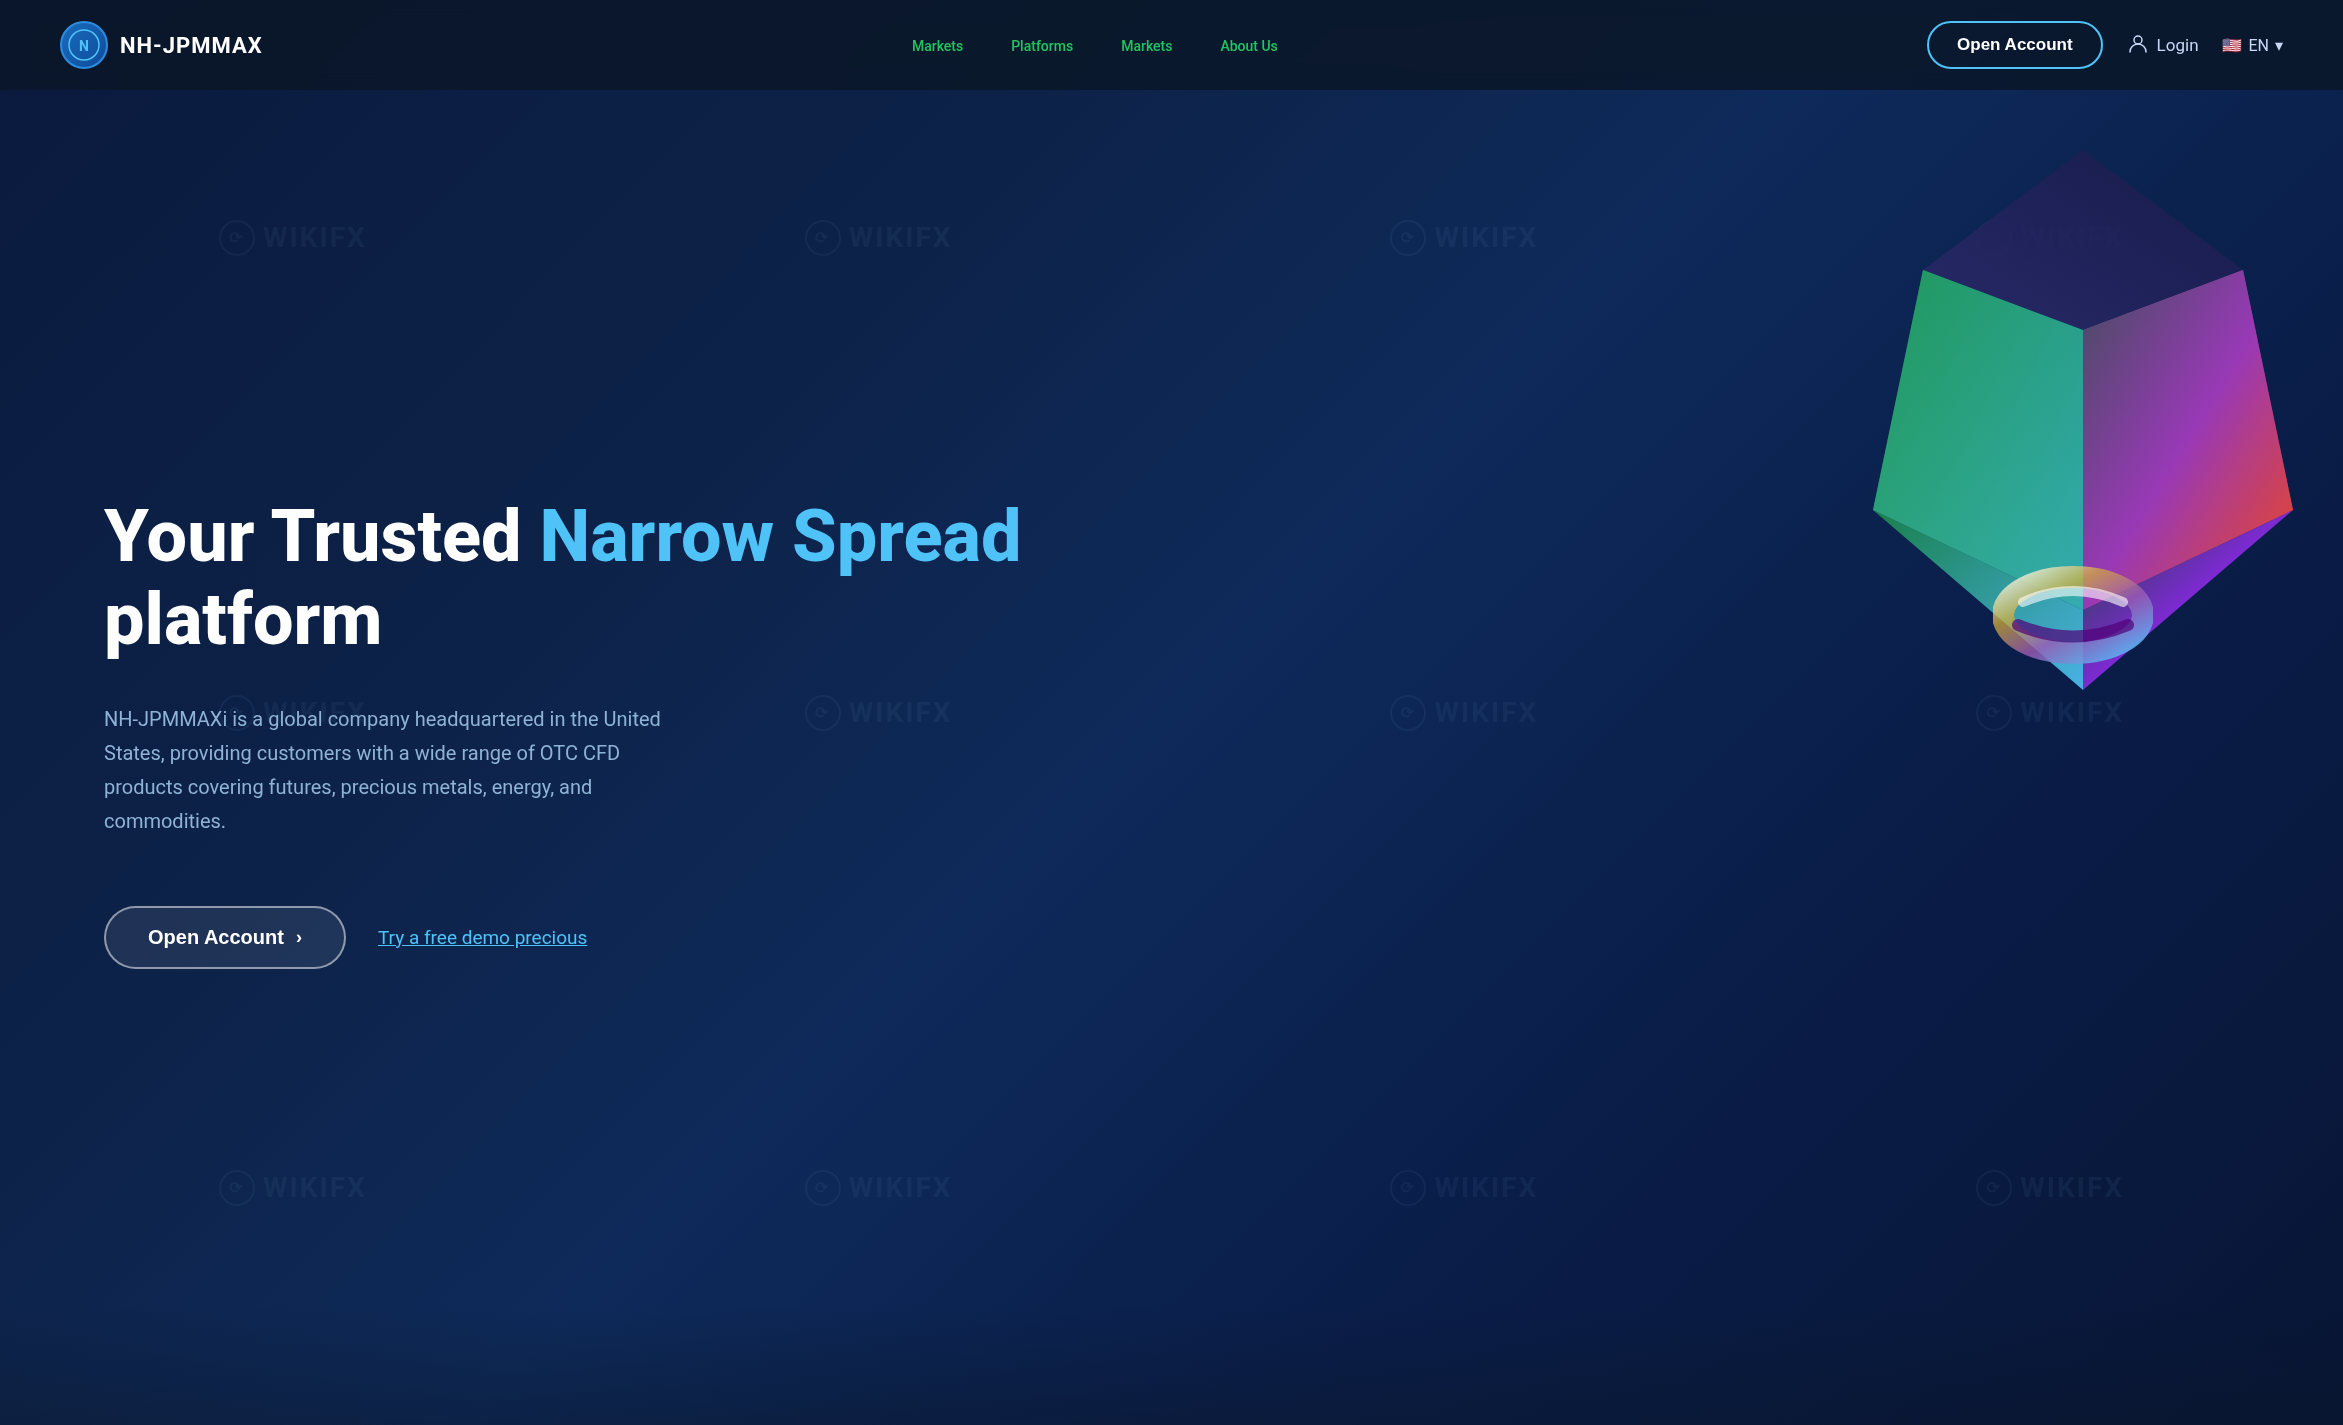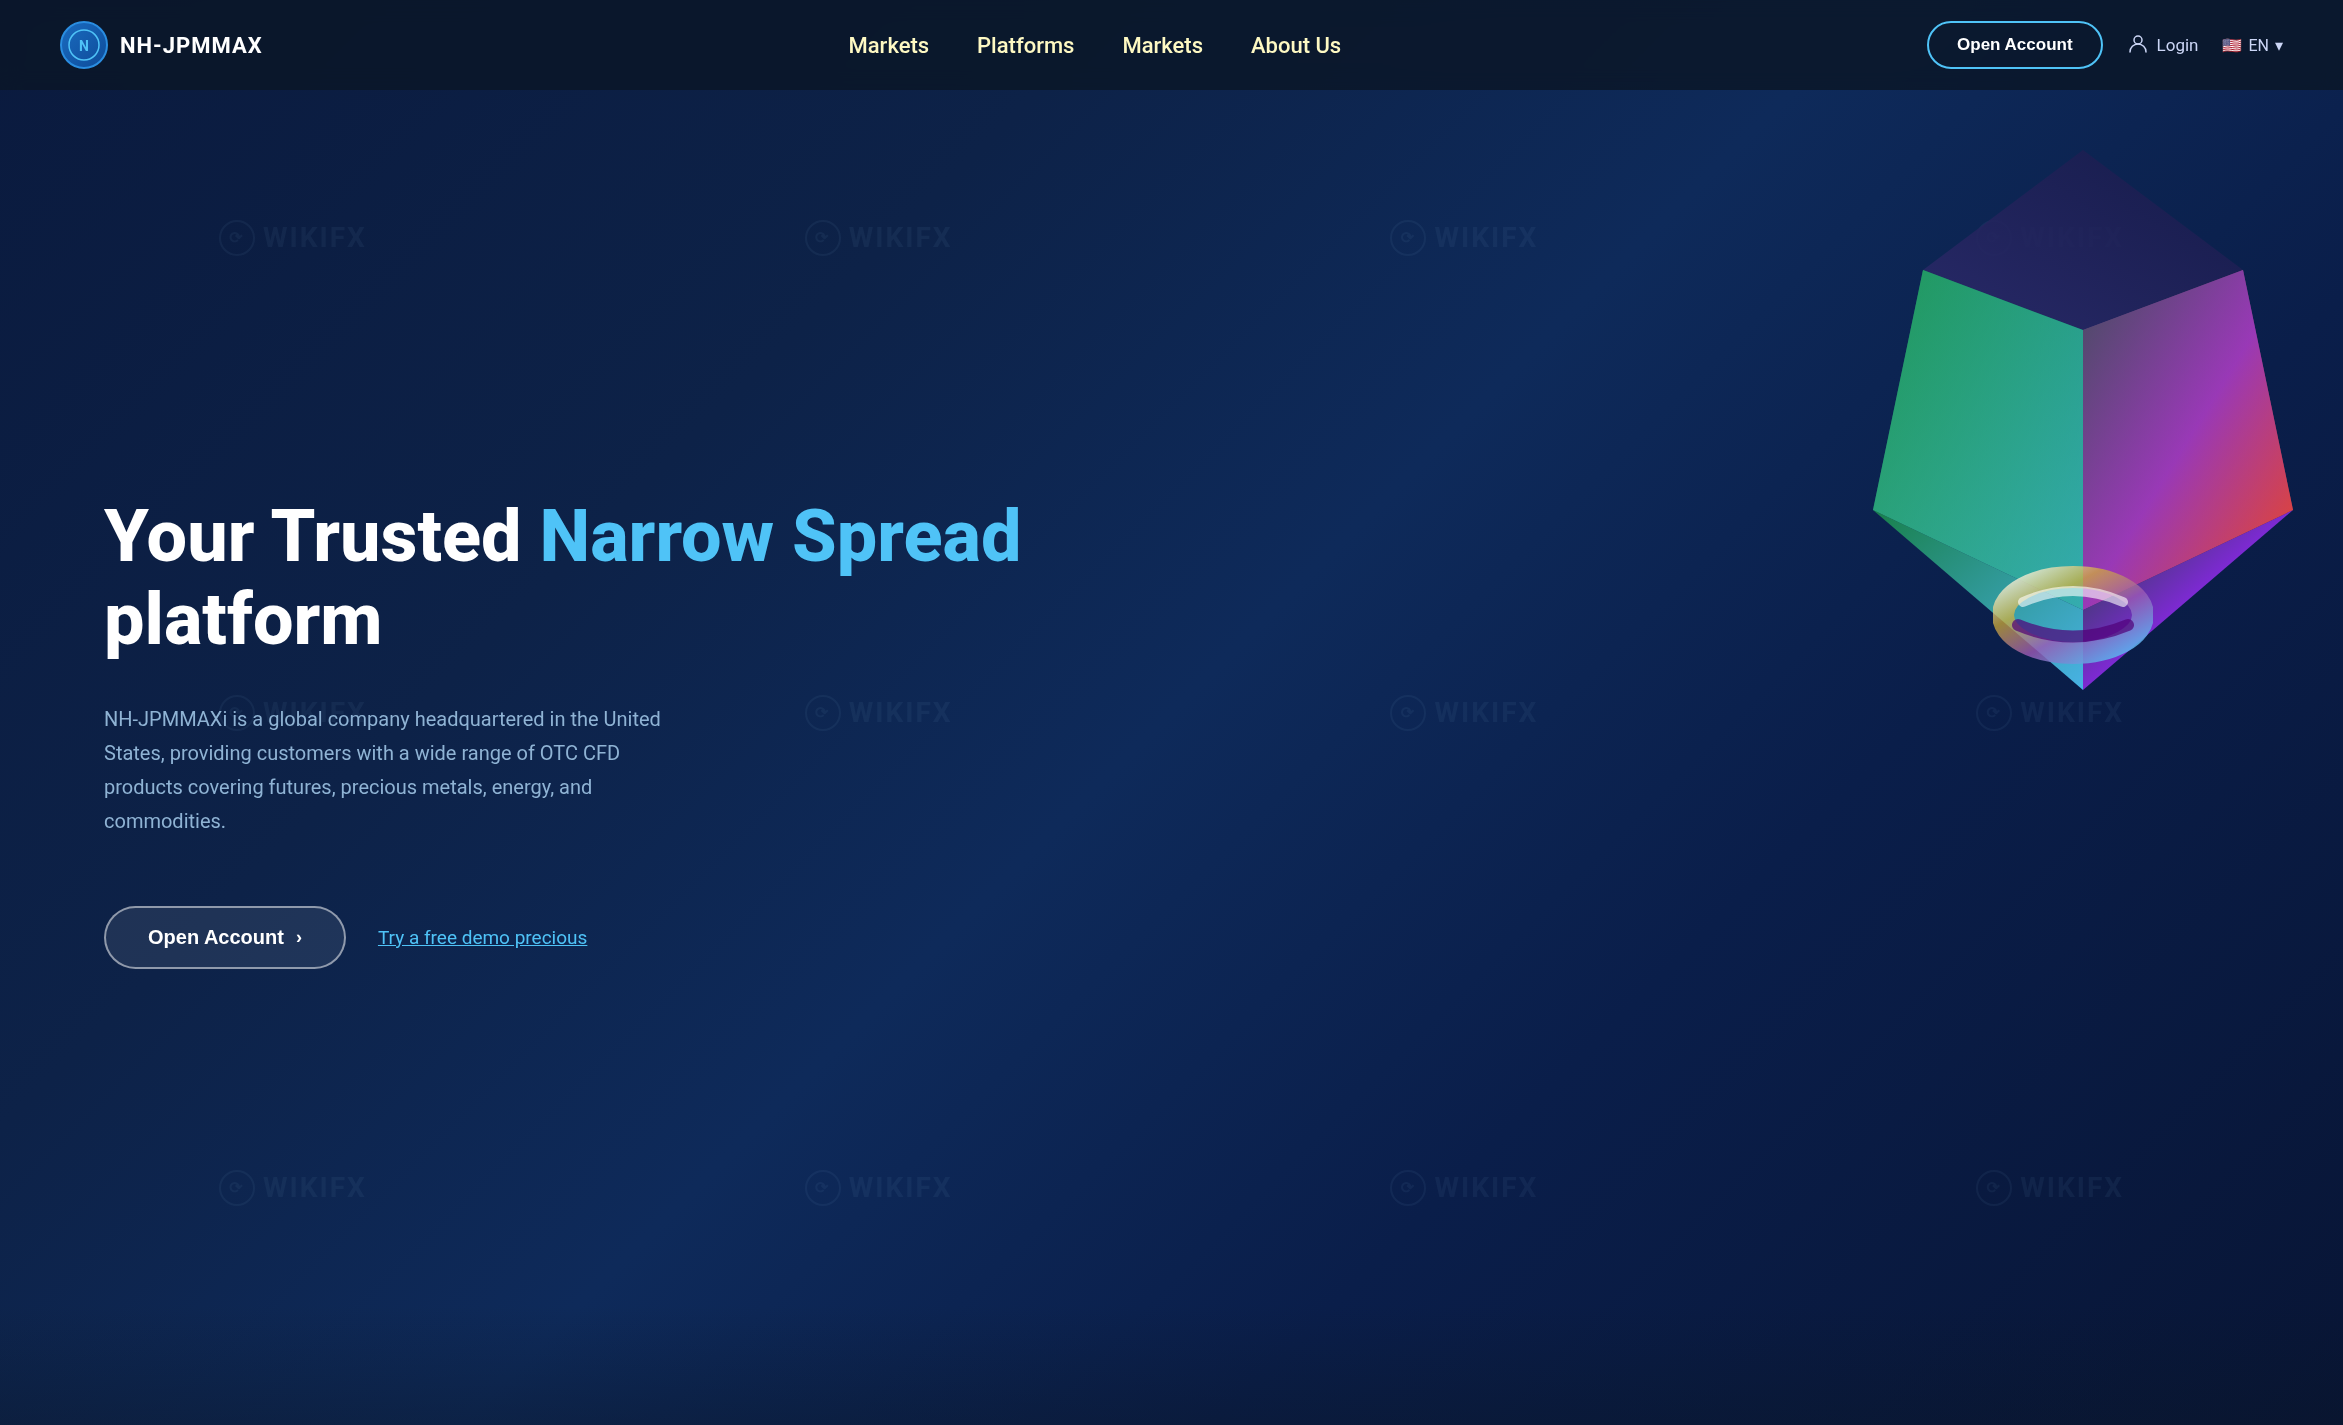--- a/index.html
+++ b/index.html
@@ -61,23 +61,23 @@
     }
 
     .nav-links {
       display: flex;
       align-items: center;
       gap: 48px;
       list-style: none;
     }
 
     .nav-links li a {
-      color: #fef9c3;
+      color: #22c55e;
       text-decoration: none;
-      font-size: 22px;
+      font-size: 14px;
       font-weight: 500;
       transition: color 0.2s;
     }
 
     .nav-right {
       display: flex;
       align-items: center;
       gap: 24px;
     }
 

